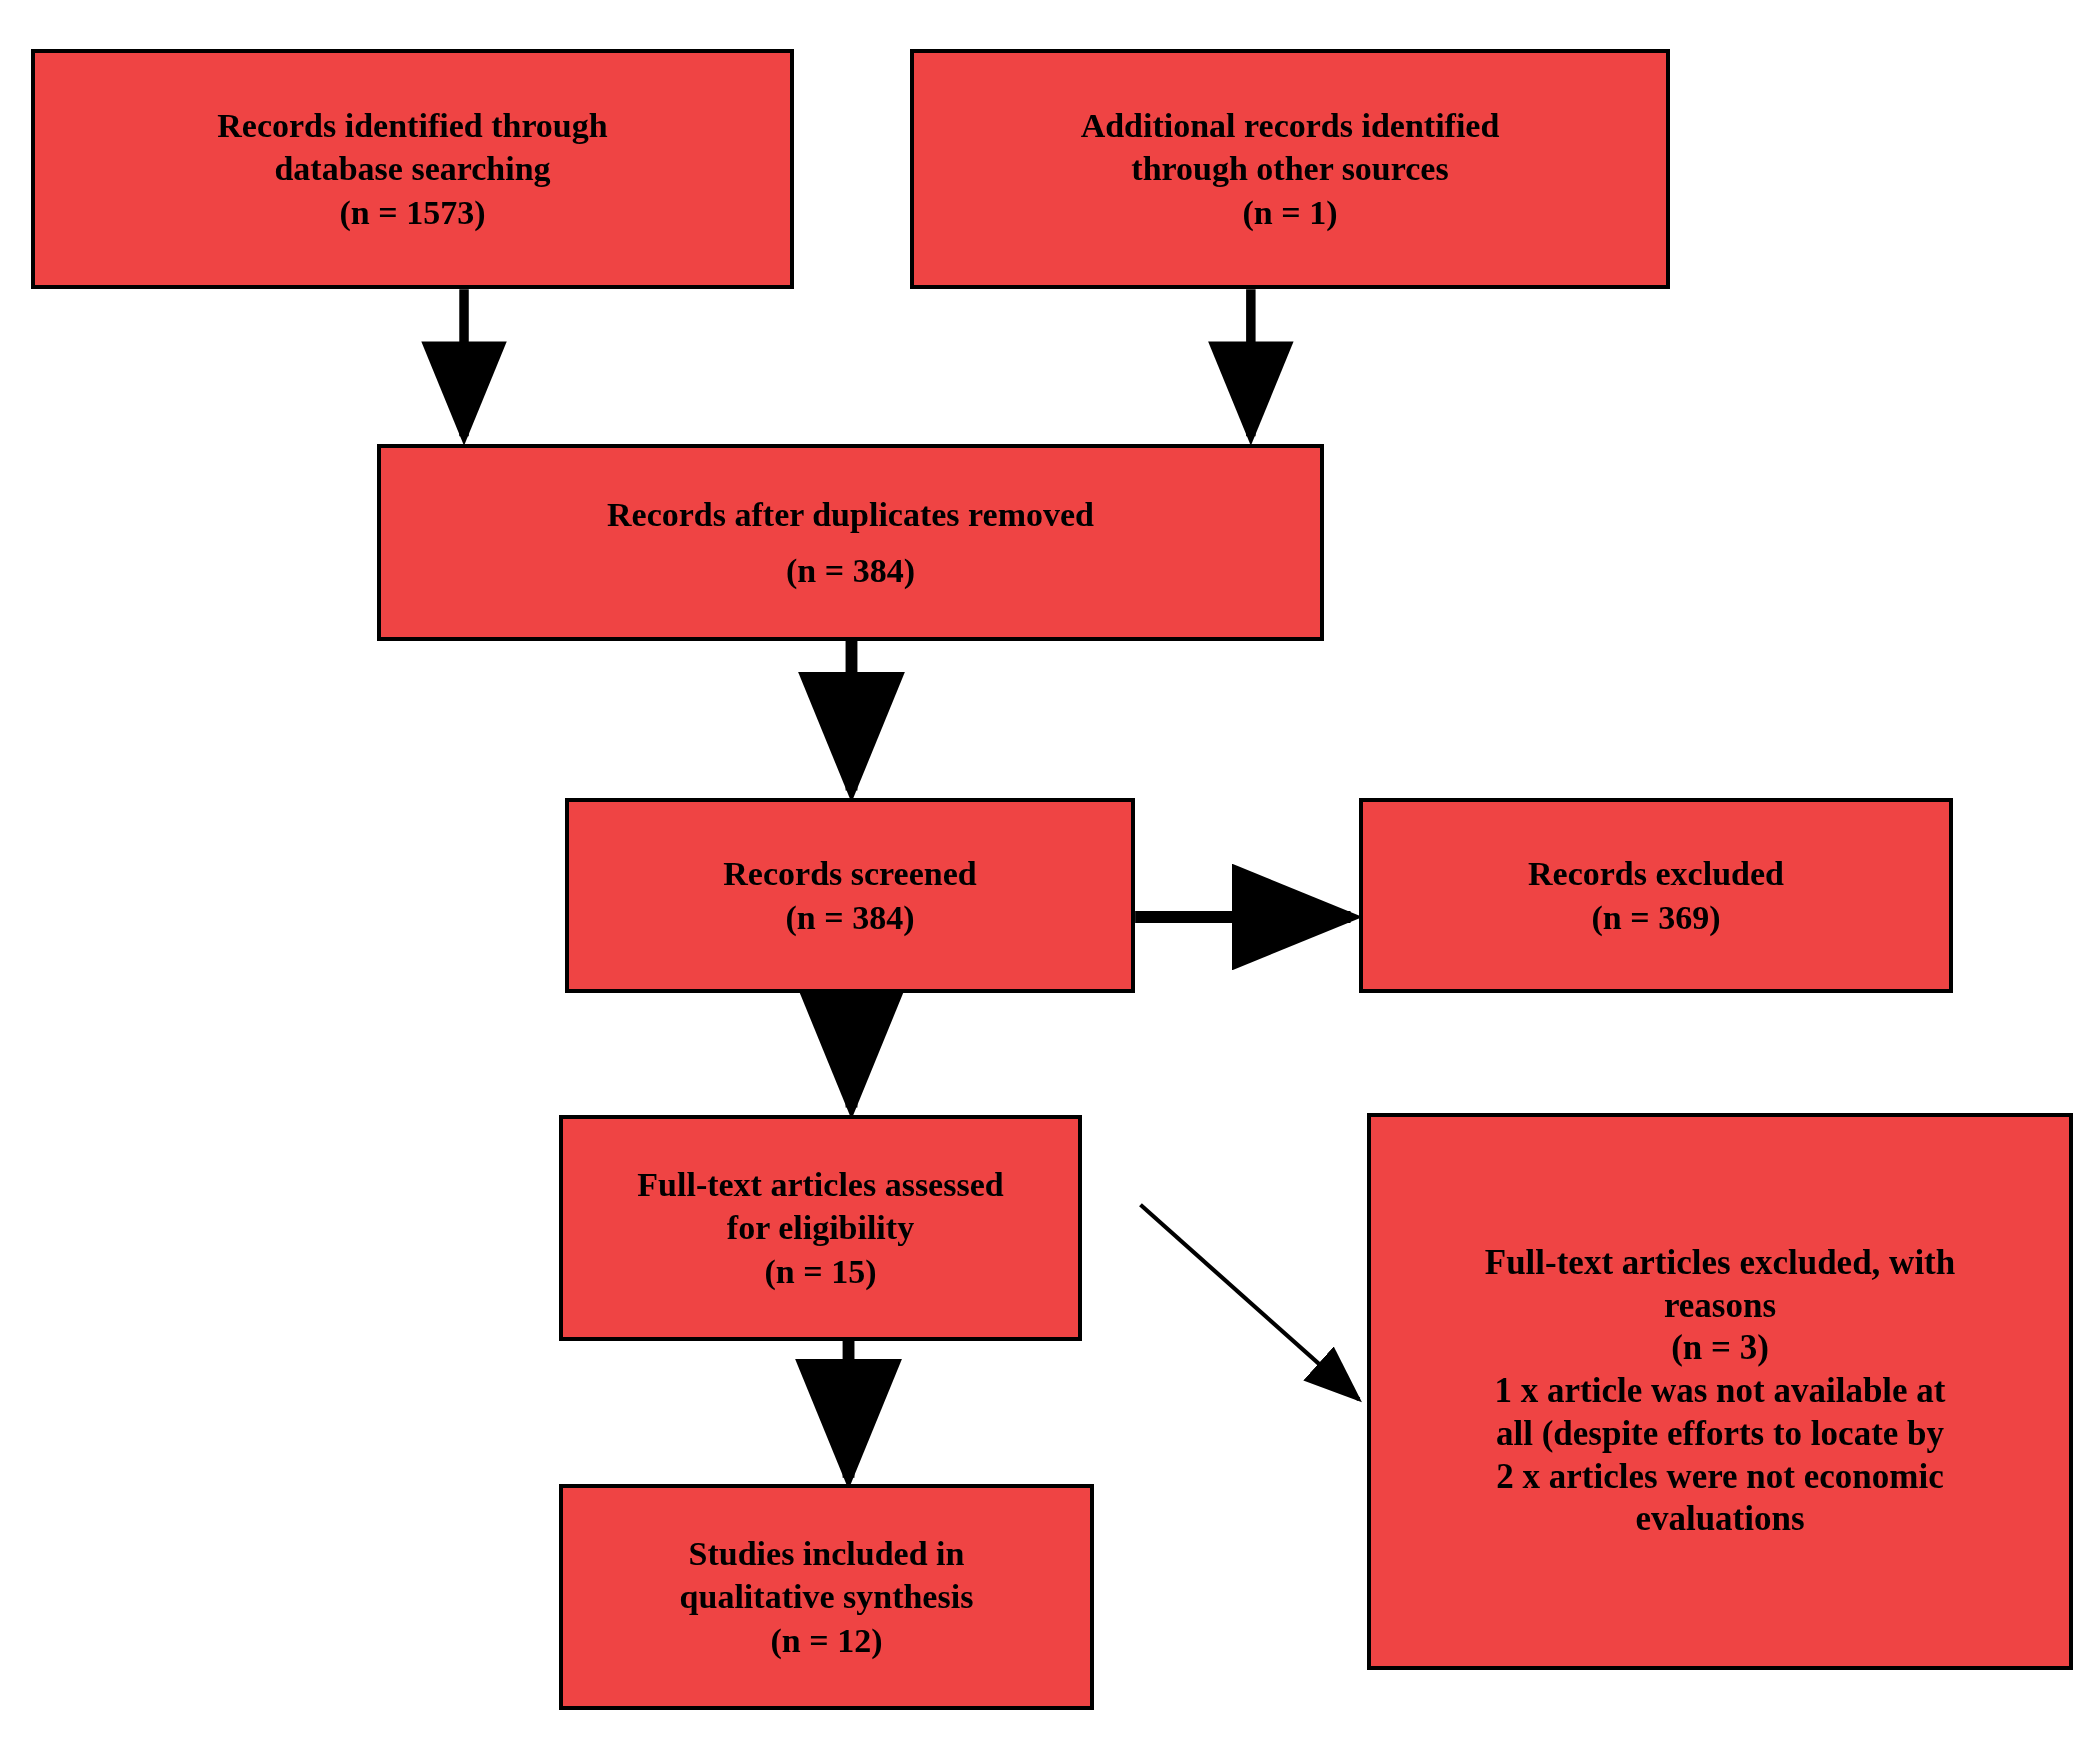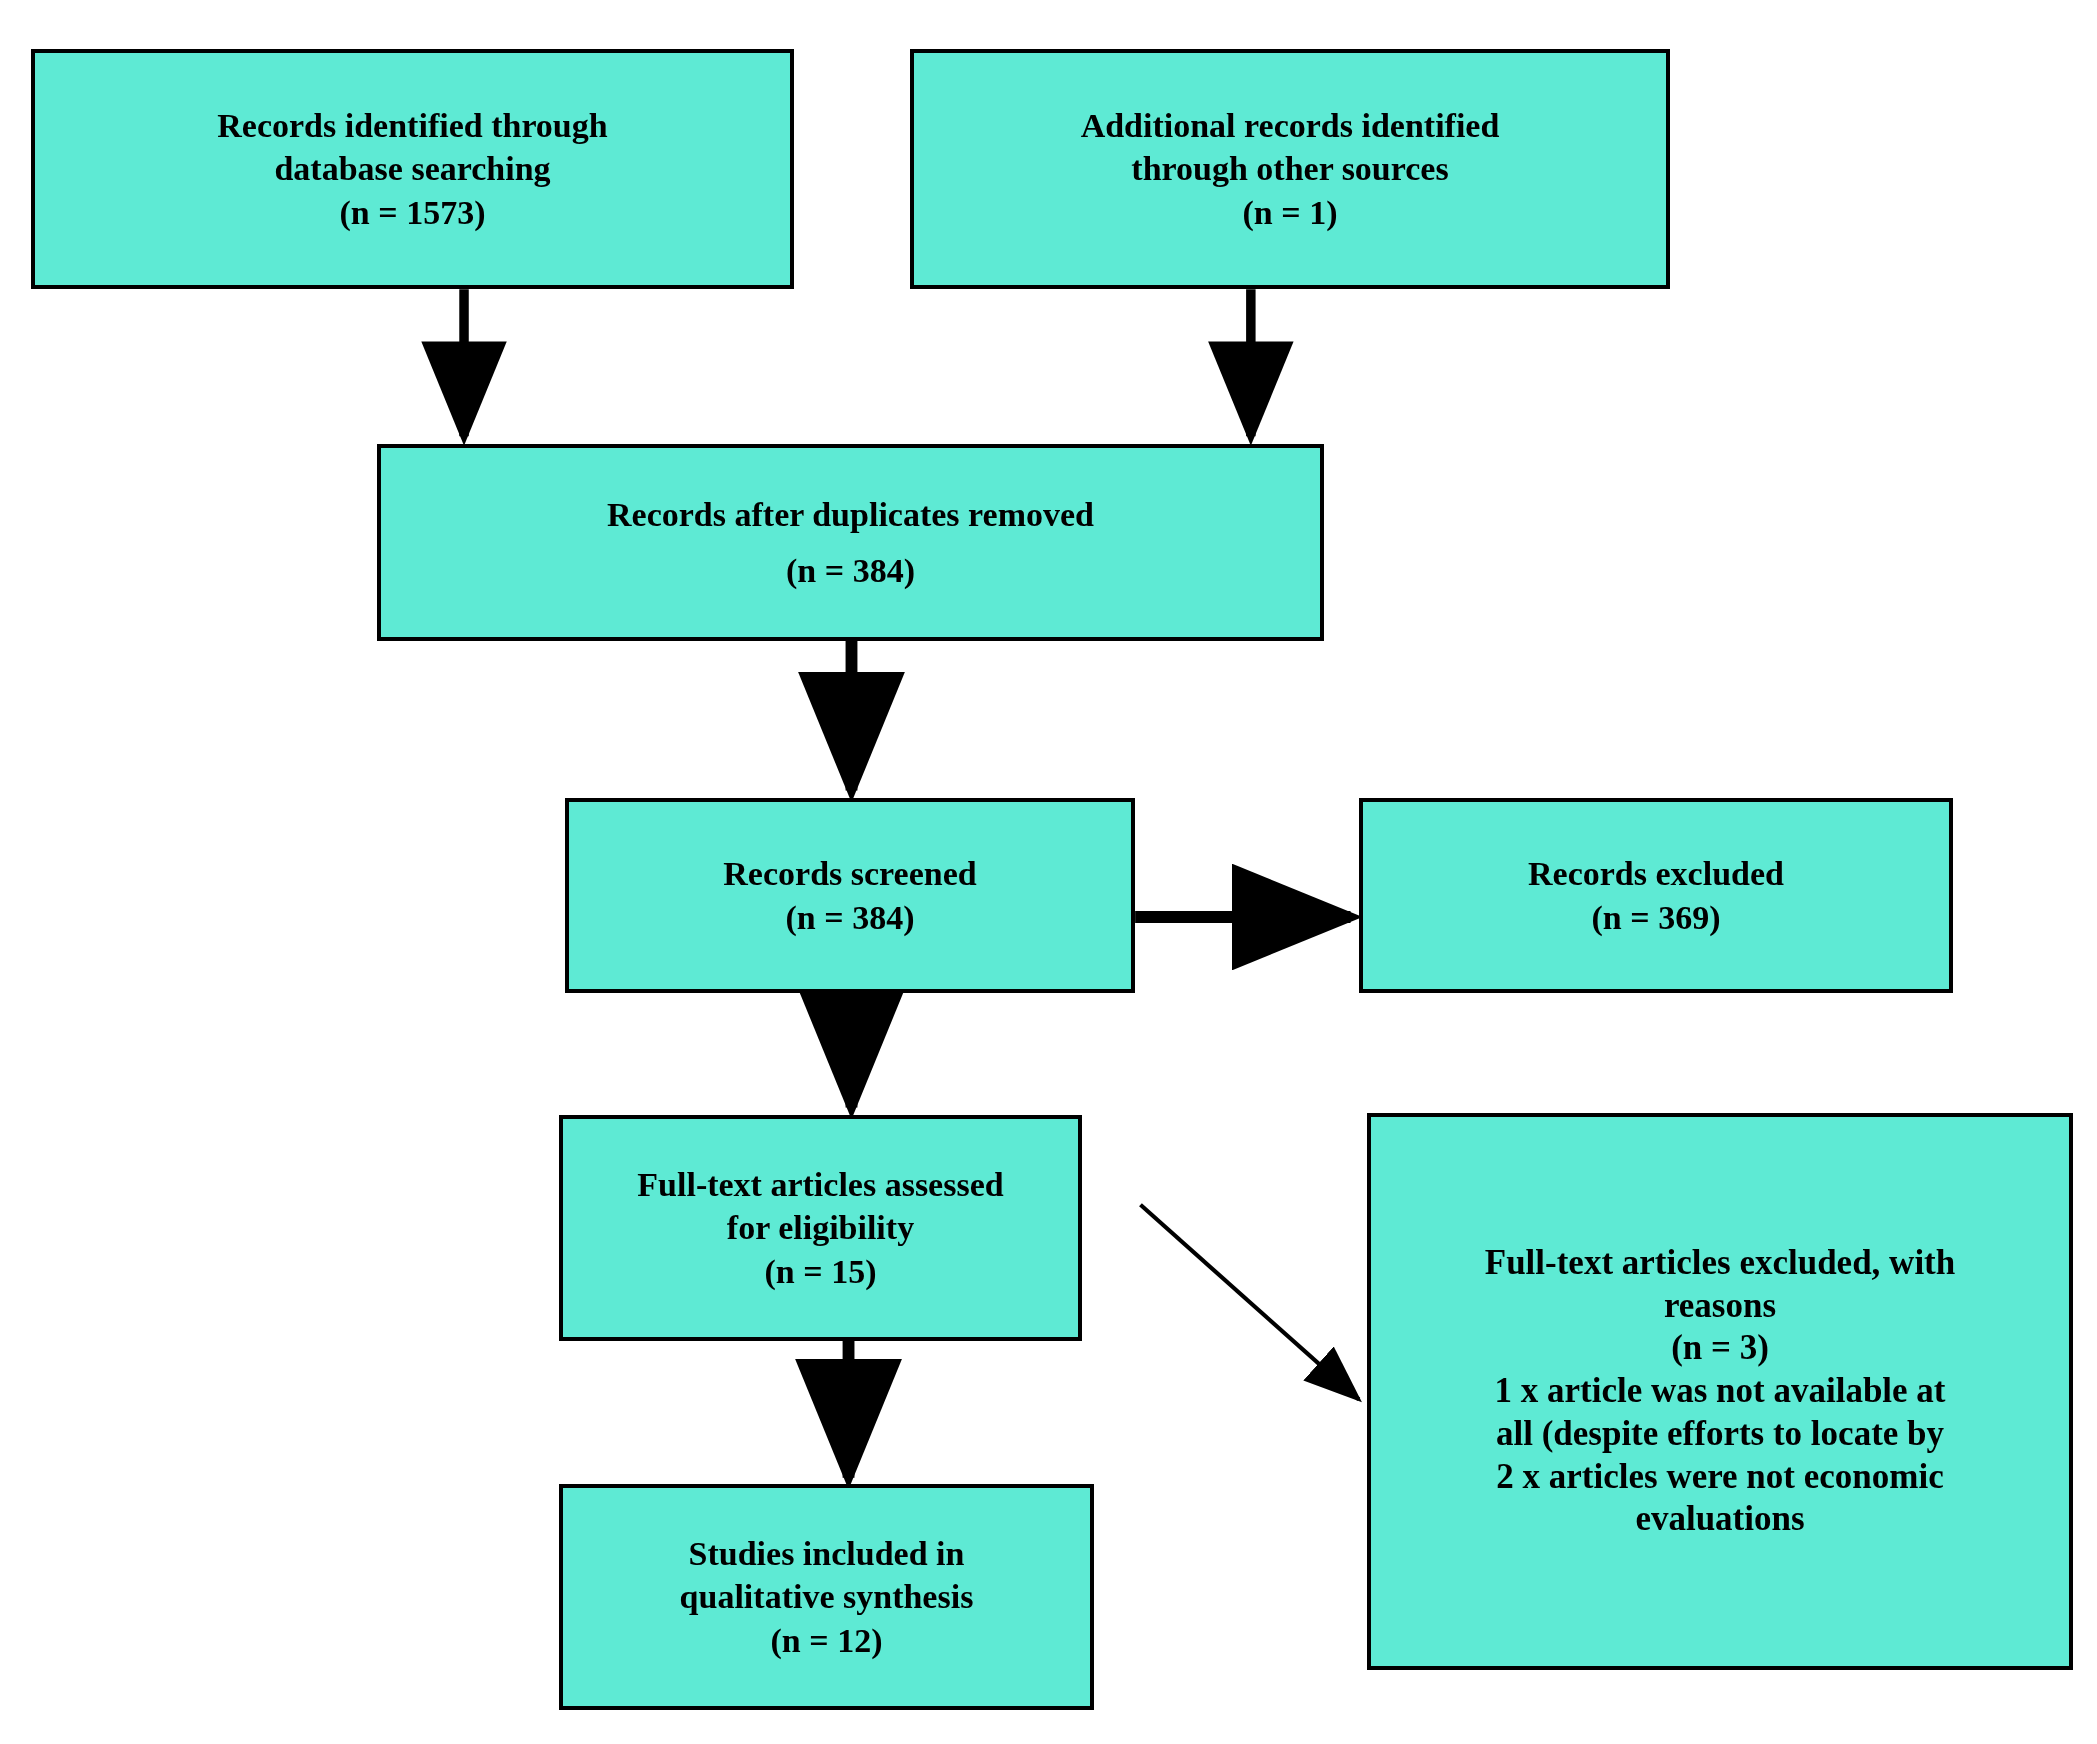--- a/index.html
+++ b/index.html
@@ -21,21 +21,21 @@
     left: 0;
     top: 0;
     width: 2097px;
     height: 1745px;
     pointer-events: none;
   }
   .node {
     position: absolute;
     box-sizing: border-box;
     border: 4.2px solid #000000;
-    background: #5eead4;
+    background: #ef4444;
     display: flex;
     flex-direction: column;
     align-items: center;
     justify-content: center;
     text-align: center;
     color: #000000;
     font-weight: bold;
     font-size: 34px;
     line-height: 1.28;
     padding: 6px 9.5px;

